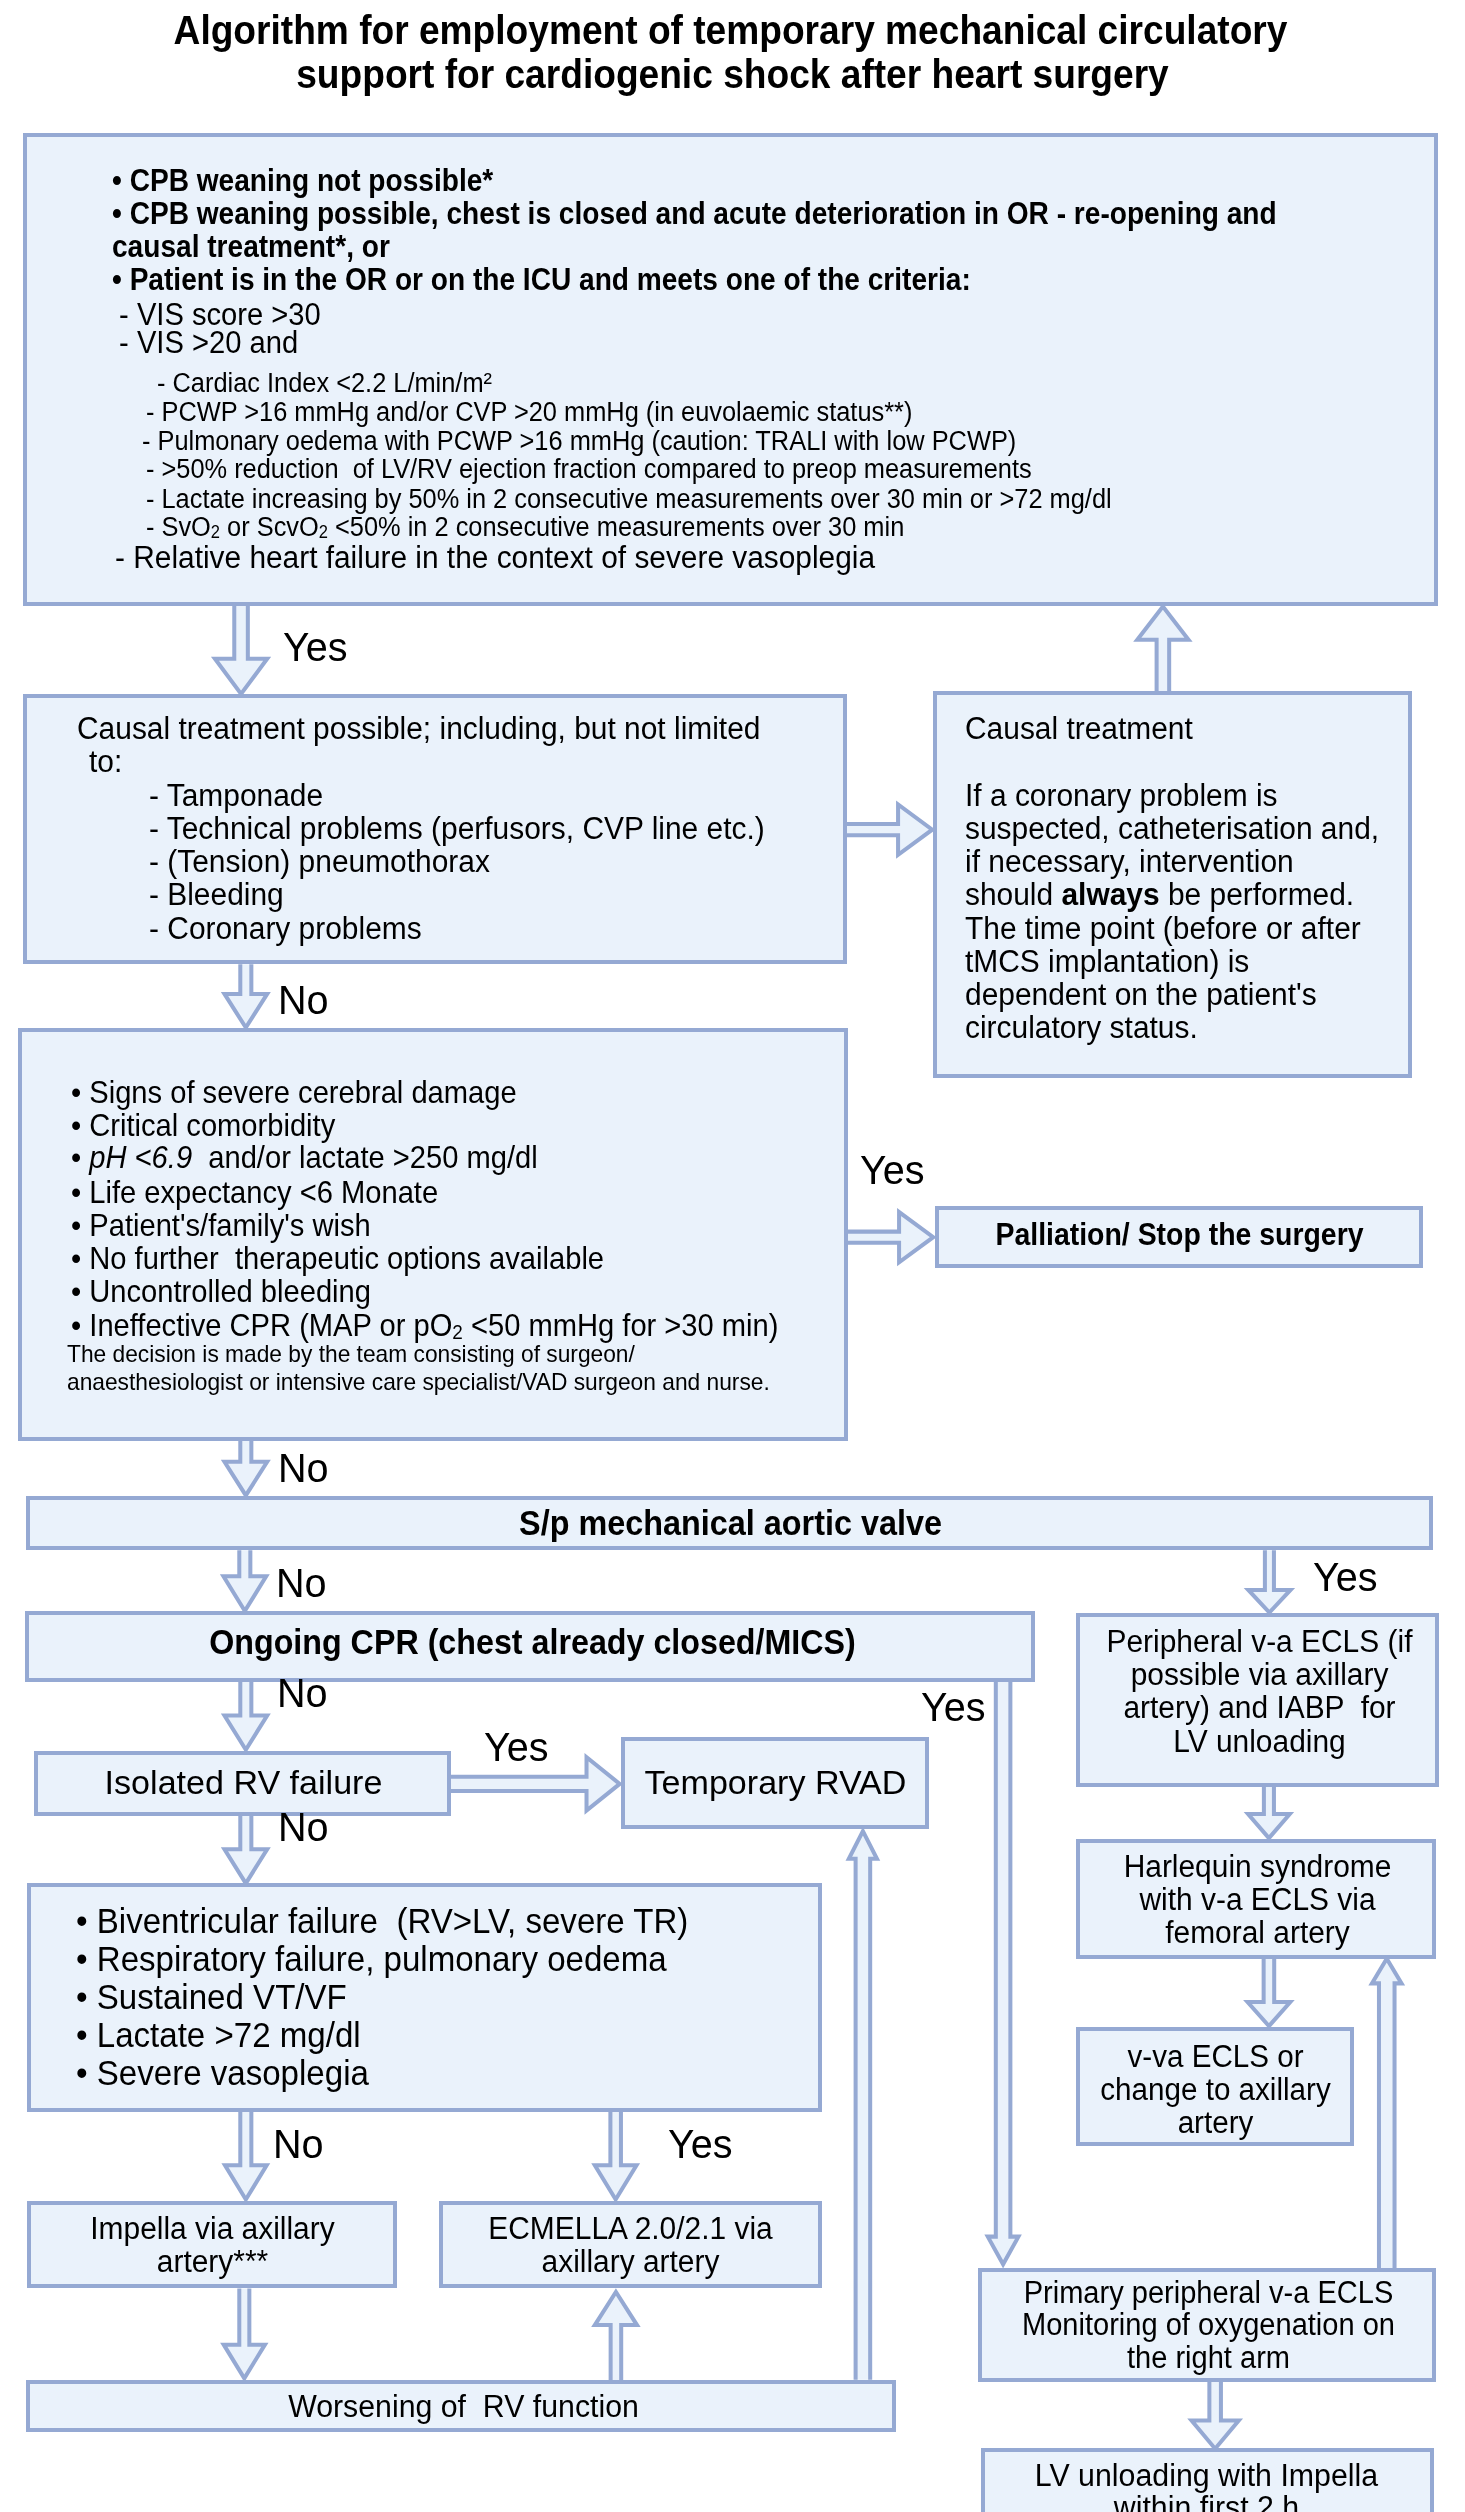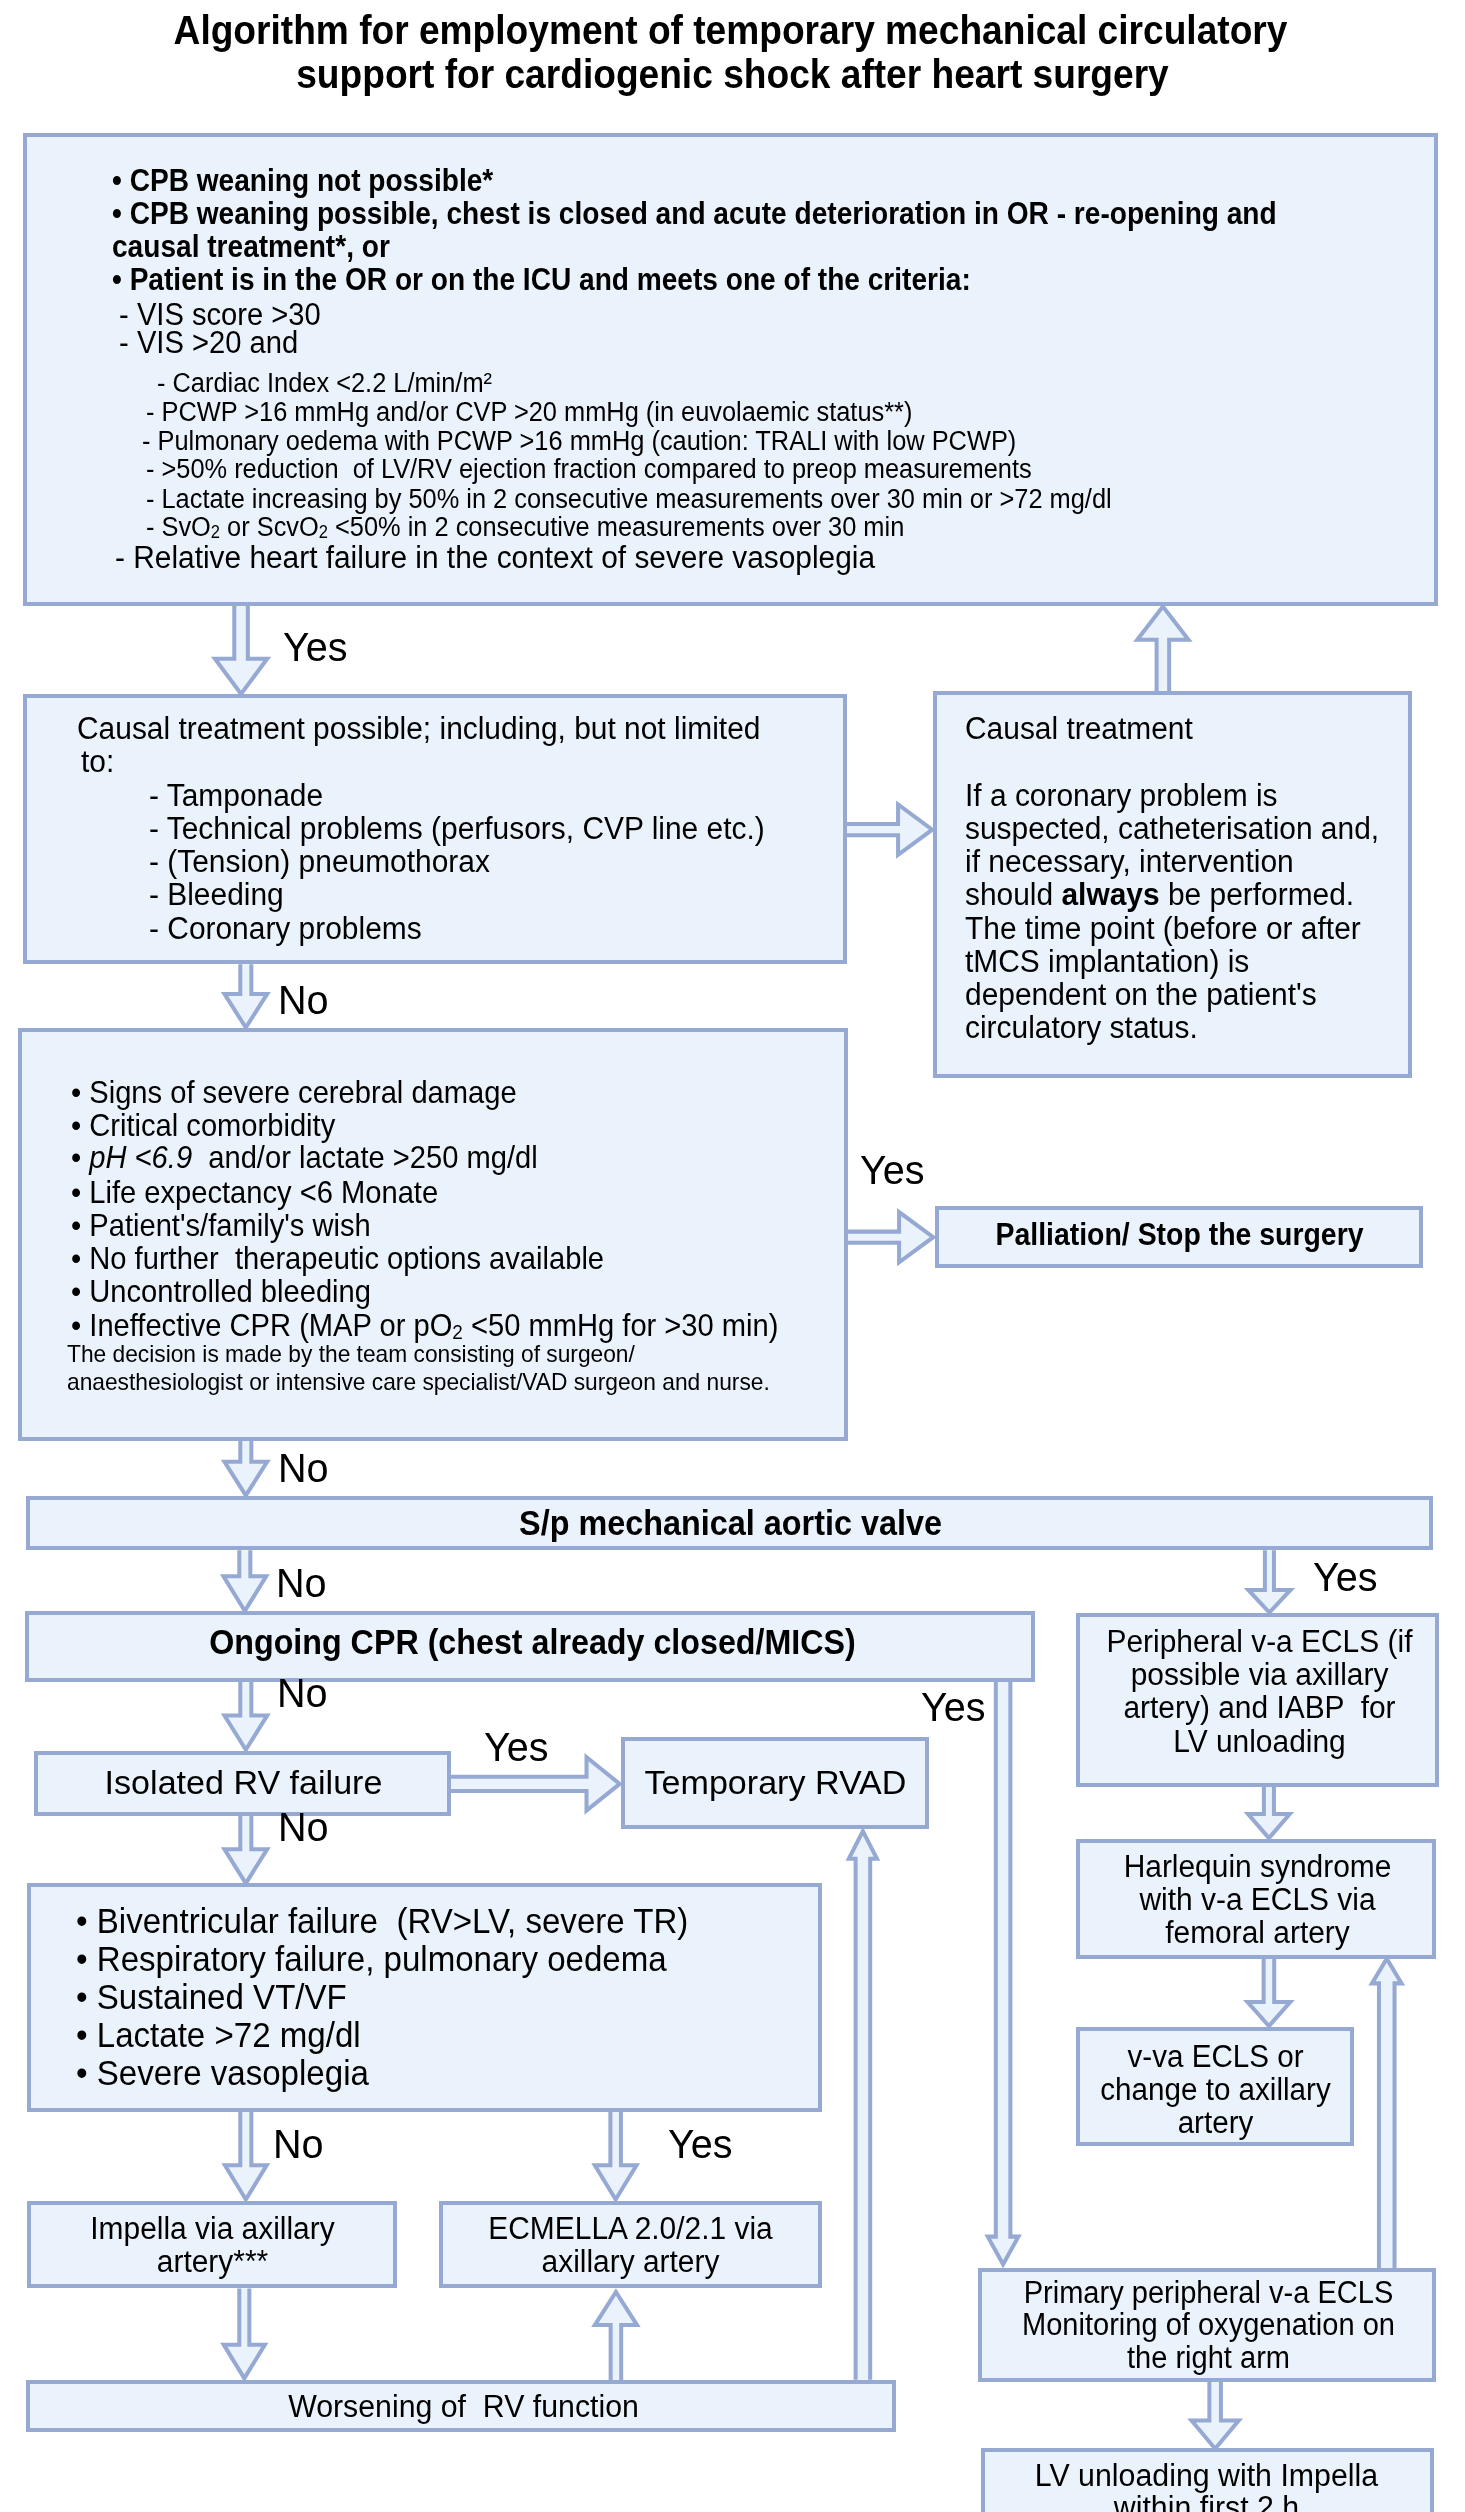--- a/index.html
+++ b/index.html
@@ -53,21 +53,21 @@
 <div class="tx" style="left:111px;top:327px;font-size:31px;transform:scaleX(0.94);"> - VIS &gt;20 and</div>
 <div class="tx" style="left:157px;top:370px;font-size:27px;transform:scaleX(0.94);">- Cardiac Index &lt;2.2 L/min/m²</div>
 <div class="tx" style="left:146px;top:399px;font-size:27px;transform:scaleX(0.94);">- PCWP &gt;16 mmHg and/or CVP &gt;20 mmHg (in euvolaemic status**)</div>
 <div class="tx" style="left:142px;top:428px;font-size:27px;transform:scaleX(0.94);">- Pulmonary oedema with PCWP &gt;16 mmHg (caution: TRALI with low PCWP)</div>
 <div class="tx" style="left:146px;top:456px;font-size:27px;transform:scaleX(0.94);">- &gt;50% reduction  of LV/RV ejection fraction compared to preop measurements</div>
 <div class="tx" style="left:146px;top:486px;font-size:27px;transform:scaleX(0.94);">- Lactate increasing by 50% in 2 consecutive measurements over 30 min or &gt;72 mg/dl</div>
 <div class="tx" style="left:146px;top:514px;font-size:27px;transform:scaleX(0.94);">- SvO<sub>2</sub> or ScvO<sub>2</sub> &lt;50% in 2 consecutive measurements over 30 min</div>
 <div class="tx" style="left:115px;top:542px;font-size:31px;transform:scaleX(0.963);">- Relative heart failure in the context of severe vasoplegia</div>
 <div class="box" style="left:23px;top:694px;width:824px;height:270px"></div>
 <div class="tx" style="left:77px;top:713px;font-size:31px;transform:scaleX(0.965);">Causal treatment possible; including, but not limited</div>
-<div class="tx" style="left:81px;top:746px;font-size:31px;transform:scaleX(0.965);">to:</div>
+<div class="tx" style="left:89px;top:746px;font-size:31px;transform:scaleX(0.965);">to:</div>
 <div class="tx" style="left:149px;top:780px;font-size:31px;transform:scaleX(0.965);">- Tamponade</div>
 <div class="tx" style="left:149px;top:813px;font-size:31px;transform:scaleX(0.965);">- Technical problems (perfusors, CVP line etc.)</div>
 <div class="tx" style="left:149px;top:846px;font-size:31px;transform:scaleX(0.965);">- (Tension) pneumothorax</div>
 <div class="tx" style="left:149px;top:879px;font-size:31px;transform:scaleX(0.965);">- Bleeding</div>
 <div class="tx" style="left:149px;top:913px;font-size:31px;transform:scaleX(0.965);">- Coronary problems</div>
 <div class="box" style="left:933px;top:691px;width:479px;height:387px"></div>
 <div class="tx" style="left:965px;top:713px;font-size:31px;transform:scaleX(0.965);">Causal treatment</div>
 <div class="tx" style="left:965px;top:780px;font-size:31px;transform:scaleX(0.965);">If a coronary problem is</div>
 <div class="tx" style="left:965px;top:813px;font-size:31px;transform:scaleX(0.965);">suspected, catheterisation and,</div>
 <div class="tx" style="left:965px;top:846px;font-size:31px;transform:scaleX(0.965);">if necessary, intervention</div>

